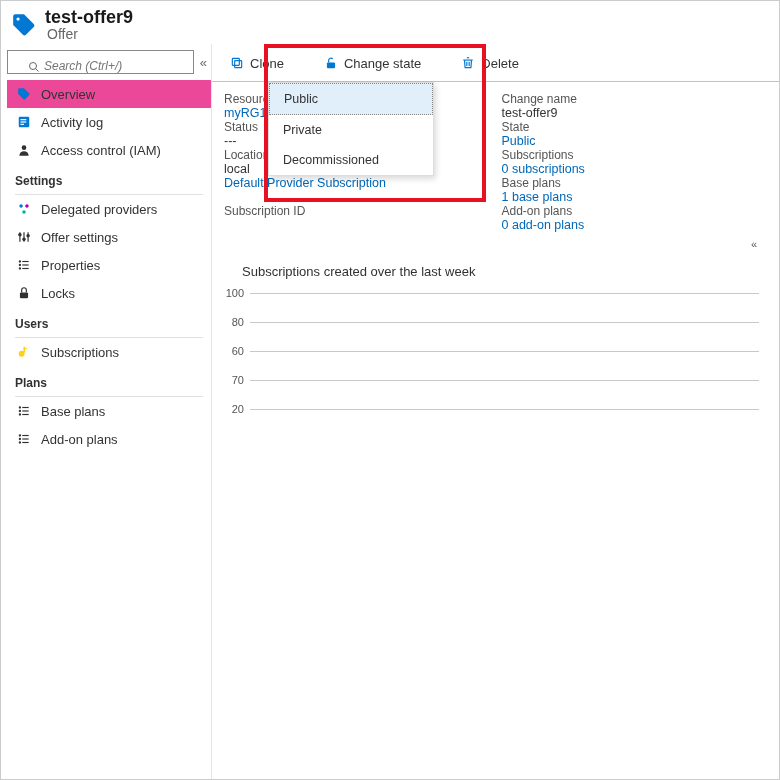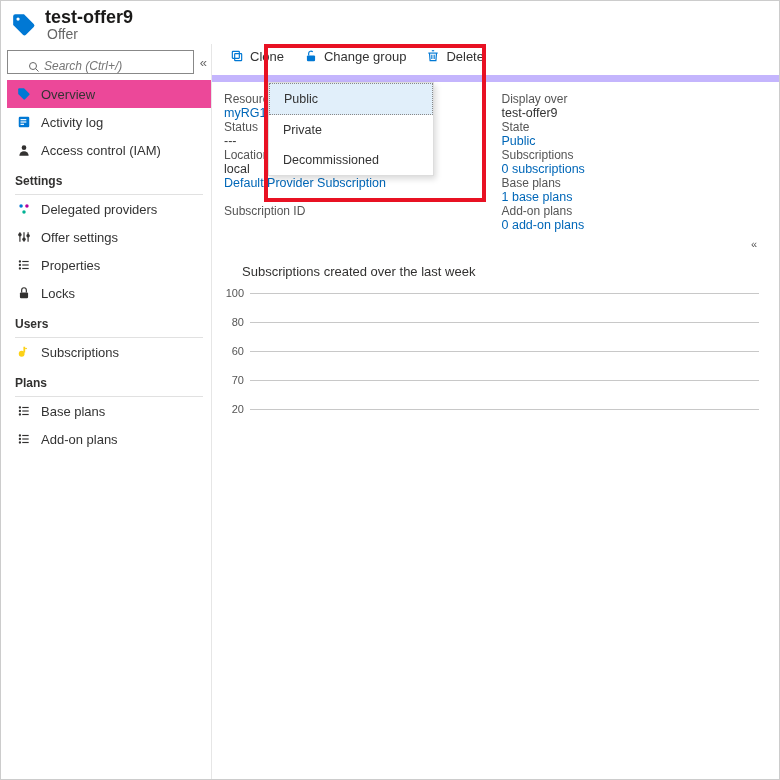--- a/index.html
+++ b/index.html
@@ -15,21 +15,21 @@
   .search { flex:1; display:flex; align-items:flex-end; border:1px solid #888; height:24px; padding:0 20px; }
   .search input { border:none; outline:none; font-size:12px; font-style:italic; color:#666; width:100%; }
   .search .sicon { margin-right:4px; color:#666; font-size:12px;}
   .collapse { font-size:13px; color:#666; margin-left:6px; margin-right:4px;}
   .nav-item { display:flex; align-items:center; height:28px; padding-left:8px; cursor:pointer; }
   .nav-item .nicon { width:18px; margin-right:8px; display:flex; align-items:center; justify-content:center; }
   .nav-item.selected { background:#ec4899; }
   .section-h { font-size:12px; color:#323130; font-weight:600; padding:10px 0 4px 8px; }
   .section-rule { border-top:1px solid #e1e1e1; margin:2px 8px 0 8px;}
   .content { flex:1; border-left:1px solid #e6e6e6; padding:0 0 0 0; position:relative; }
-  .toolbar { display:flex; align-items:flex-end; height:38px; border-bottom:7px solid #c4b5fd; padding-left:8px;}
+  .toolbar { display:flex; align-items:flex-start; height:38px; border-bottom:1px solid #c4b5fd; padding-left:8px;gap:20px;}
   .tbtn { display:flex; align-items:center; padding:0 10px; height:38px; font-size:13px; cursor:pointer;}
   .tbtn .ticon { margin-right:6px; }
   .tbtn.blue .ticon { color:#0078d4; }
   .highlight-box { position:absolute; border:4px solid #e81123; top:0px; left:52px; width:222px; height:158px; pointer-events:none; z-index:2;}
   .dropdown { position:absolute; top:38px; left:56px; width:166px; background:#fff; border:1px solid #ddd; box-shadow:2px 3px 6px rgba(0,0,0,0.15); z-index:1;}
   .dropdown .opt { padding:8px 14px; font-size:12.5px; cursor:pointer;}
   .dropdown .opt.sel { background:#e1effa; border:1px dotted #888;}
   .kv-grid { display:grid; grid-template-columns: 1fr 1fr; column-gap:20px; padding:10px 20px 6px 12px;}
   .kv .label { font-size:12px; color:#555; }
   .kv .value { font-size:12.5px; }
@@ -204,21 +204,21 @@
           </span>
         <span>Clone</span>
       </div>
       <div class="tbtn blue">
         <span class="ticon">
             <svg width="14" height="14" viewBox="0 0 24 24" fill="none" stroke="#0078d4" stroke-width="2">
               <rect x="5" y="11" width="14" height="10" rx="2" fill="#0078d4" stroke="none"></rect>
               <path d="M8 11V7a4 4 0 017-2"></path>
             </svg>
           </span>
-        <span>Change group</span>
+        <span>Change state</span>
       </div>
       <div class="tbtn blue">
         <span class="ticon">
             <svg width="14" height="14" viewBox="0 0 24 24" fill="none" stroke="#0078d4" stroke-width="2">
               <path d="M4 7h16"></path>
               <path d="M10 3h4"></path>
               <path d="M6 7l1 13h10l1-13"></path>
               <line x1="10" y1="10" x2="10" y2="17"></line>
               <line x1="14" y1="10" x2="14" y2="17"></line>
             </svg>
@@ -232,21 +232,21 @@
       <div class="opt">Private</div>
       <div class="opt">Decommissioned</div>
     </div>
 
     <div class="kv-grid">
       <div class="kv">
         <div class="label">Resource group</div>
         <div class="value link">myRG1</div>
       </div>
       <div class="kv">
-        <div class="label">Display over</div>
+        <div class="label">Change name</div>
         <div class="value">test-offer9</div>
       </div>
       <div class="kv">
         <div class="label">Status</div>
         <div class="value">---</div>
       </div>
       <div class="kv">
         <div class="label">State</div>
         <div class="value link">Public</div>
       </div>

